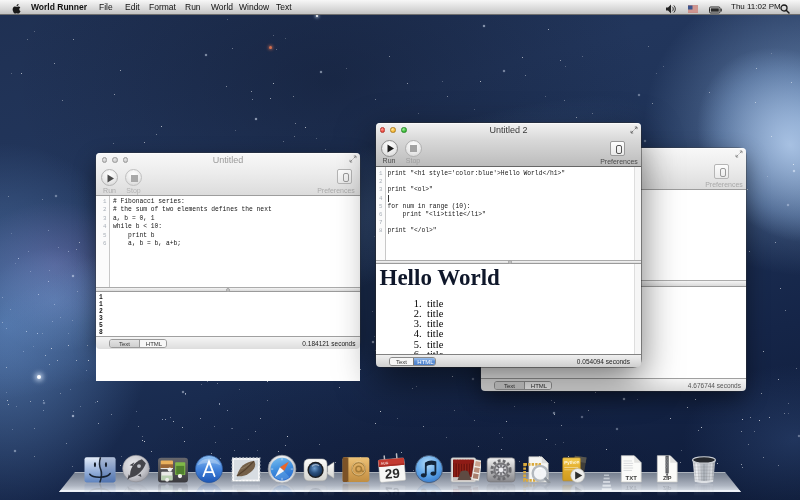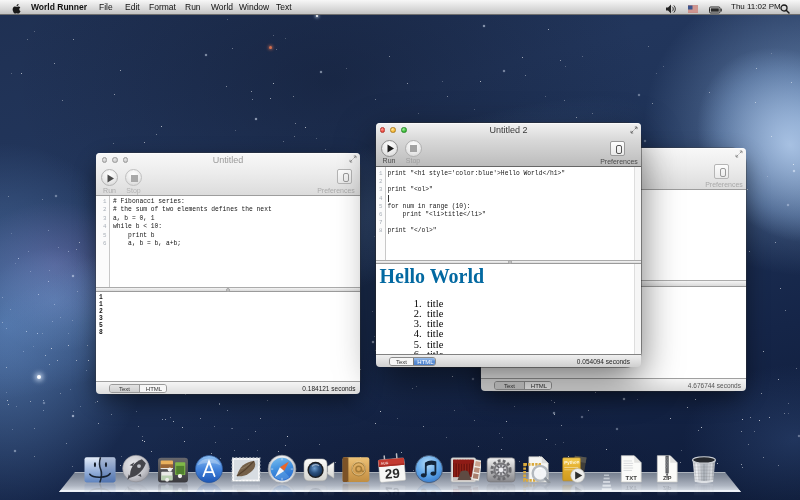--- a/index.html
+++ b/index.html
@@ -24,21 +24,21 @@
 .s2{width:2px;height:2px;}
 .starred{position:absolute;left:269px;top:46px;width:3px;height:3px;border-radius:50%;background:#d4704f;box-shadow:0 0 3px 1px rgba(210,110,80,0.6);}
 .starbig{position:absolute;left:37px;top:375px;width:4px;height:4px;border-radius:50%;background:#fff;box-shadow:0 0 5px 2px rgba(220,235,255,0.8);}
 .starb2{position:absolute;left:316px;top:15px;width:2px;height:2px;border-radius:50%;background:#fff;box-shadow:0 0 3px 1px rgba(220,235,255,0.7);}
 
 #menubar{position:absolute;left:0;top:0;width:800px;height:14px;
 background:linear-gradient(#f7f7f7,#d5d5d5 70%,#c2c2c2);
 border-bottom:1px solid #6e6e6e;font-size:9px;color:#111;}
 #menubar .mi{position:absolute;top:1px;height:12px;line-height:12px;white-space:nowrap;font-size:8.5px;}
 
-.win{position:absolute;border-radius:16px;background:#fff;}
+.win{position:absolute;border-radius:8px;background:#fff;}
 .win .tb{position:absolute;left:0;top:0;width:100%;border-radius:4px 4px 0 0;}
 .lt{position:absolute;width:5.5px;height:5.5px;border-radius:50%;box-sizing:border-box;}
 .toolbtn{position:absolute;border-radius:50%;box-sizing:border-box;background:radial-gradient(circle at 50% 30%,#ffffff,#e8e8e8 60%,#d0d0d0);}
 .tlabel{position:absolute;font-size:7px;text-align:center;}
 .codearea{position:absolute;background:#fff;overflow:hidden;}
 .gutter{position:absolute;left:0;top:0;bottom:0;background:#fbfbfb;border-right:1px solid #c8c8c8;}
 .gnum{position:absolute;color:#a9b0b8;font-family:"Liberation Mono",monospace;font-size:5.8px;text-align:right;}
 .code{position:absolute;font-family:"Liberation Mono",monospace;font-size:6.3px;color:#151515;white-space:pre;line-height:8.1px;}
 .split{position:absolute;left:0;width:100%;background:linear-gradient(#f4f4f4,#dadada);border-top:1px solid #ababab;border-bottom:1px solid #9b9b9b;box-sizing:border-box;}
 .dimple{position:absolute;width:4px;height:4px;border-radius:50%;background:#c9c9c9;border:1px solid #a5a5a5;box-sizing:border-box;}
@@ -97,21 +97,21 @@
   <div class="codearea" style="left:0;top:139px;width:265px;height:90.5px;"></div>
   <div class="bbar inacbb" style="height:13.5px;">
     <div class="seg" style="left:13px;top:2.5px;width:58px;">
       <div style="left:0;width:29px;background:linear-gradient(#e3e3e3,#cfcfcf);border-right:1px solid #9a9a9a;color:#333;">Text</div>
       <div style="left:30px;width:28px;background:#f7f7f7;color:#333;">HTML</div>
     </div>
     <div class="time" style="right:5px;top:3px;width:80px;color:#555;">4.676744 seconds</div>
   </div>
 </div>
 
-<div class="win" id="winL" style="left:96px;top:153px;width:264px;height:241px;box-shadow:0 8px 22px rgba(0,0,0,0.45),0 0 0 1px rgba(70,70,70,0.35);">
+<div class="win" id="winL" style="left:96px;top:153px;width:264px;height:196px;box-shadow:0 8px 22px rgba(0,0,0,0.45),0 0 0 1px rgba(70,70,70,0.35);">
   <div class="tb inactb" style="height:43px;"></div>
   <div class="ttitle" style="color:#9b9b9b;">Untitled</div>
   <svg style="position:absolute;right:3px;top:2px" width="8" height="8" viewBox="0 0 8 8">
         <path d="M4.6 3.4L7 1M7 1H4.8M7 1v2.2M3.4 4.6L1 7M1 7h2.2M1 7V4.8" stroke="#8a8a8a" stroke-width="0.9" fill="none"></path>
       </svg>
   <div class="lt ltin" style="left:5.5px;top:4px;"></div>
   <div class="lt ltin" style="left:16px;top:4px;"></div>
   <div class="lt ltin" style="left:26.5px;top:4px;"></div>
   <div class="toolbtn" style="left:5px;top:16px;width:17px;height:17px;border:1px solid #b5b5b5;">
     <svg style="position:absolute;left:4px;top:3.5px" width="9" height="9" viewBox="0 0 9 9">
@@ -190,21 +190,21 @@
     print "&lt;li&gt;title&lt;/li&gt;"
 
 print "&lt;/ol&gt;"</div>
     <div style="position:absolute;left:11.5px;top:28.3px;width:1px;height:7px;background:#333;"></div>
     <div style="position:absolute;right:0;top:0;bottom:0;width:6.5px;background:#f6f6f6;border-left:1px solid #dedede;"></div>
   </div>
   <div class="split" style="top:136.5px;height:4px;"></div>
   <div class="dimple" style="left:131.5px;top:136.5px;"></div>
   <div class="codearea" style="left:0;top:140.5px;width:265px;height:91px;">
     <div style="position:absolute;right:0;top:0;bottom:0;width:6.5px;background:#f6f6f6;border-left:1px solid #dedede;"></div>
-    <div style="position:absolute;left:3.5px;top:1.5px;font-family:'Liberation Serif',serif;font-weight:bold;font-size:20px;color:#0369a1;">Hello World</div>
+    <div style="position:absolute;left:3.5px;top:1.5px;font-family:'Liberation Serif',serif;font-weight:bold;font-size:23px;color:#0f172a;">Hello World</div>
     <div class="olist" style="position:absolute;left:0;top:35px;font-family:'Liberation Serif',serif;font-size:10.5px;color:#000;line-height:10.3px;">
       <div><span>1.</span>title</div>
       <div><span>2.</span>title</div>
       <div><span>3.</span>title</div>
       <div><span>4.</span>title</div>
       <div><span>5.</span>title</div>
       <div><span>6.</span>title</div>
     </div>
   </div>
   <div class="bbar actbb" style="height:13px;">

